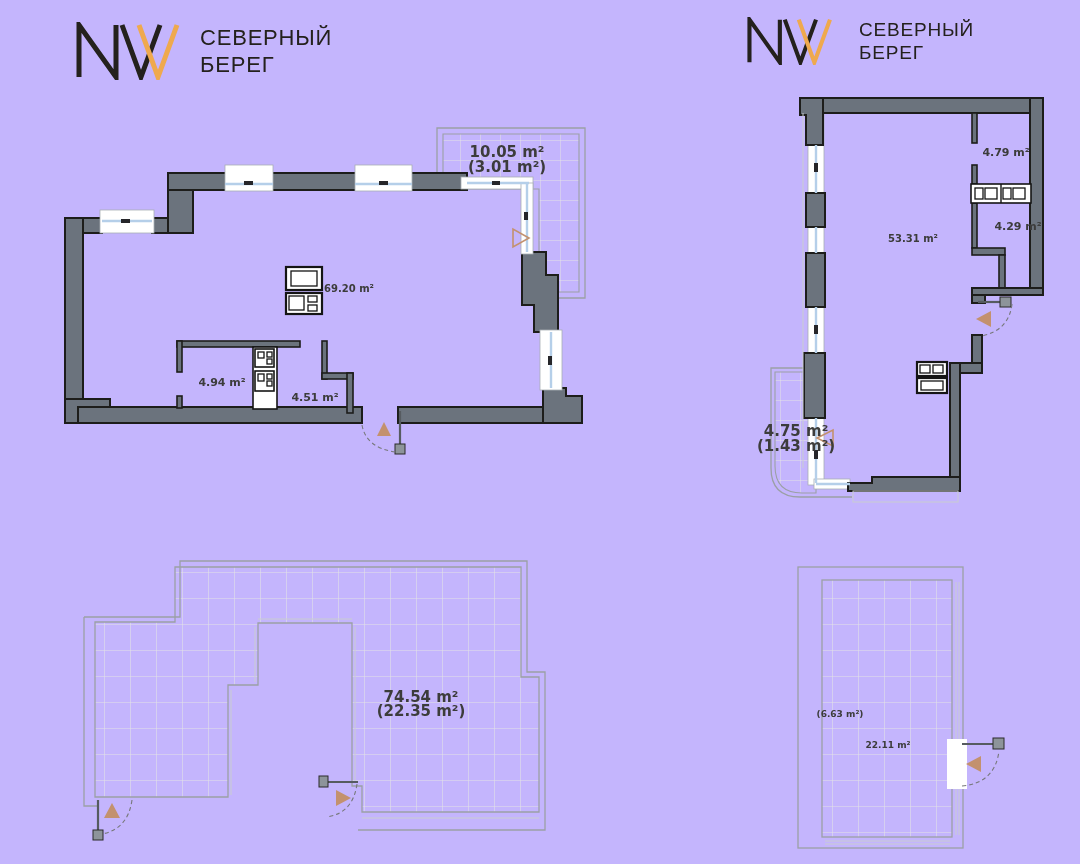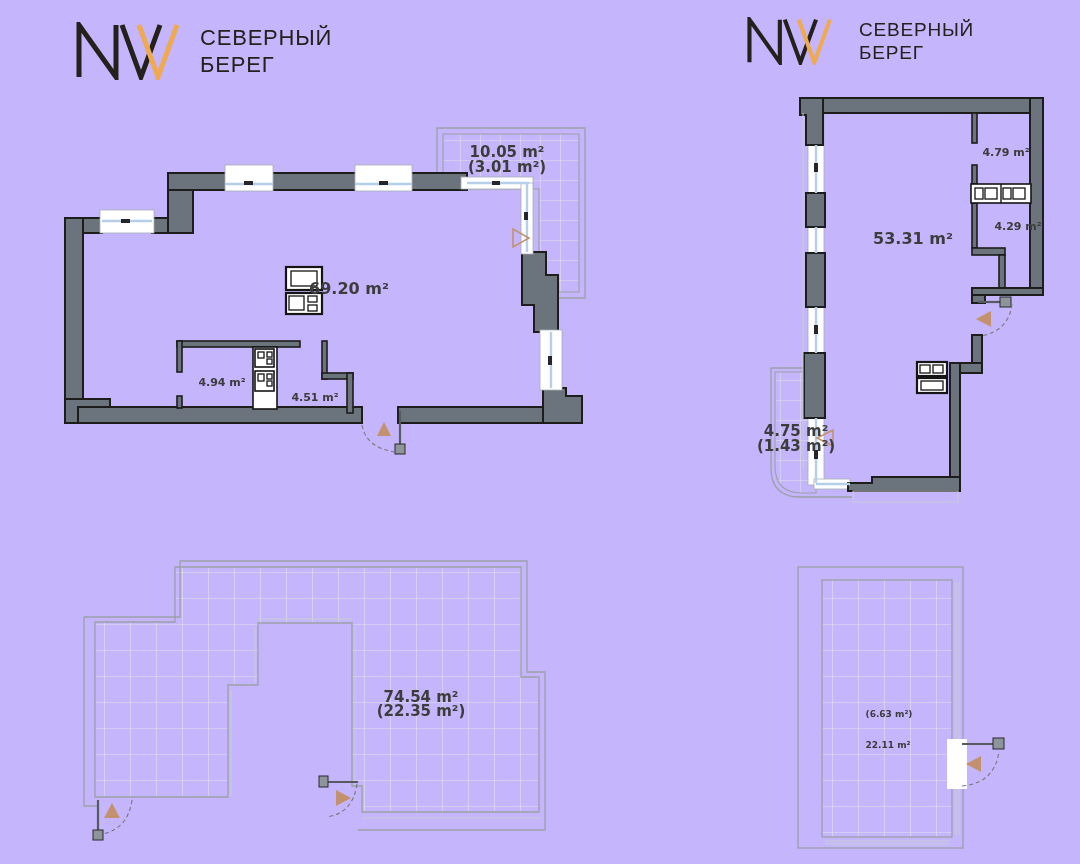--- a/index.html
+++ b/index.html
@@ -32,21 +32,21 @@
   .hw{fill:#8d949a;stroke:#2a2a2a;stroke-width:1;}
   .tri{fill:var(--door-accent);}
   .trio{fill:none;stroke:var(--door-accent);stroke-width:1.6;}
   .fixture{fill:#fff;stroke:#151515;stroke-width:2.2;}
   .fixin{fill:#fff;stroke:#151515;stroke-width:1.3;}
   .shaftbox{fill:#fff;stroke:#151515;stroke-width:1.6;}
 
   
   .lbl{position:absolute;transform:translate(-50%,-50%);font-weight:700;
        color:var(--label-text);white-space:nowrap;}
-  .sz12{font-size:16px;}
+  .sz12{font-size:10px;}
   .sz11{font-size:11px;}
   .sz9{font-size:15px;}
   .sz8{font-size:9px;}
 </style>
 </head>
 <body>
 
 <div class="canvas">
 
   <div class="logo logo-l" style="left:76px;top:22px;">
@@ -261,15 +261,15 @@
   <div class="lbl sz12" style="left:913px;top:238px;">53.31 m²</div>
   <div class="lbl sz11" style="left:1006px;top:152px;">4.79 m²</div>
   <div class="lbl sz11" style="left:1006px;top:226px;margin-left:12px;">4.29 m²</div>
   <div class="lbl sz9" style="left:796px;top:431px;">4.75 m²</div>
   <div class="lbl sz9" style="left:796px;top:446px;">(1.43 m²)</div>
 
   <div class="lbl sz9" style="left:421px;top:697px;">74.54 m²</div>
   <div class="lbl sz9" style="left:421px;top:711px;">(22.35 m²)</div>
 
   <div class="lbl sz8" style="left:888px;top:700px;margin-top:45px;">22.11 m²</div>
-  <div class="lbl sz8" style="left:885px;top:714px;padding-left:8px;">(6.63 m²)</div>
+  <div class="lbl sz8" style="left:836px;top:714px;padding-left:8px;">(6.63 m²)</div>
 
 </div>
 
 </body></html>

